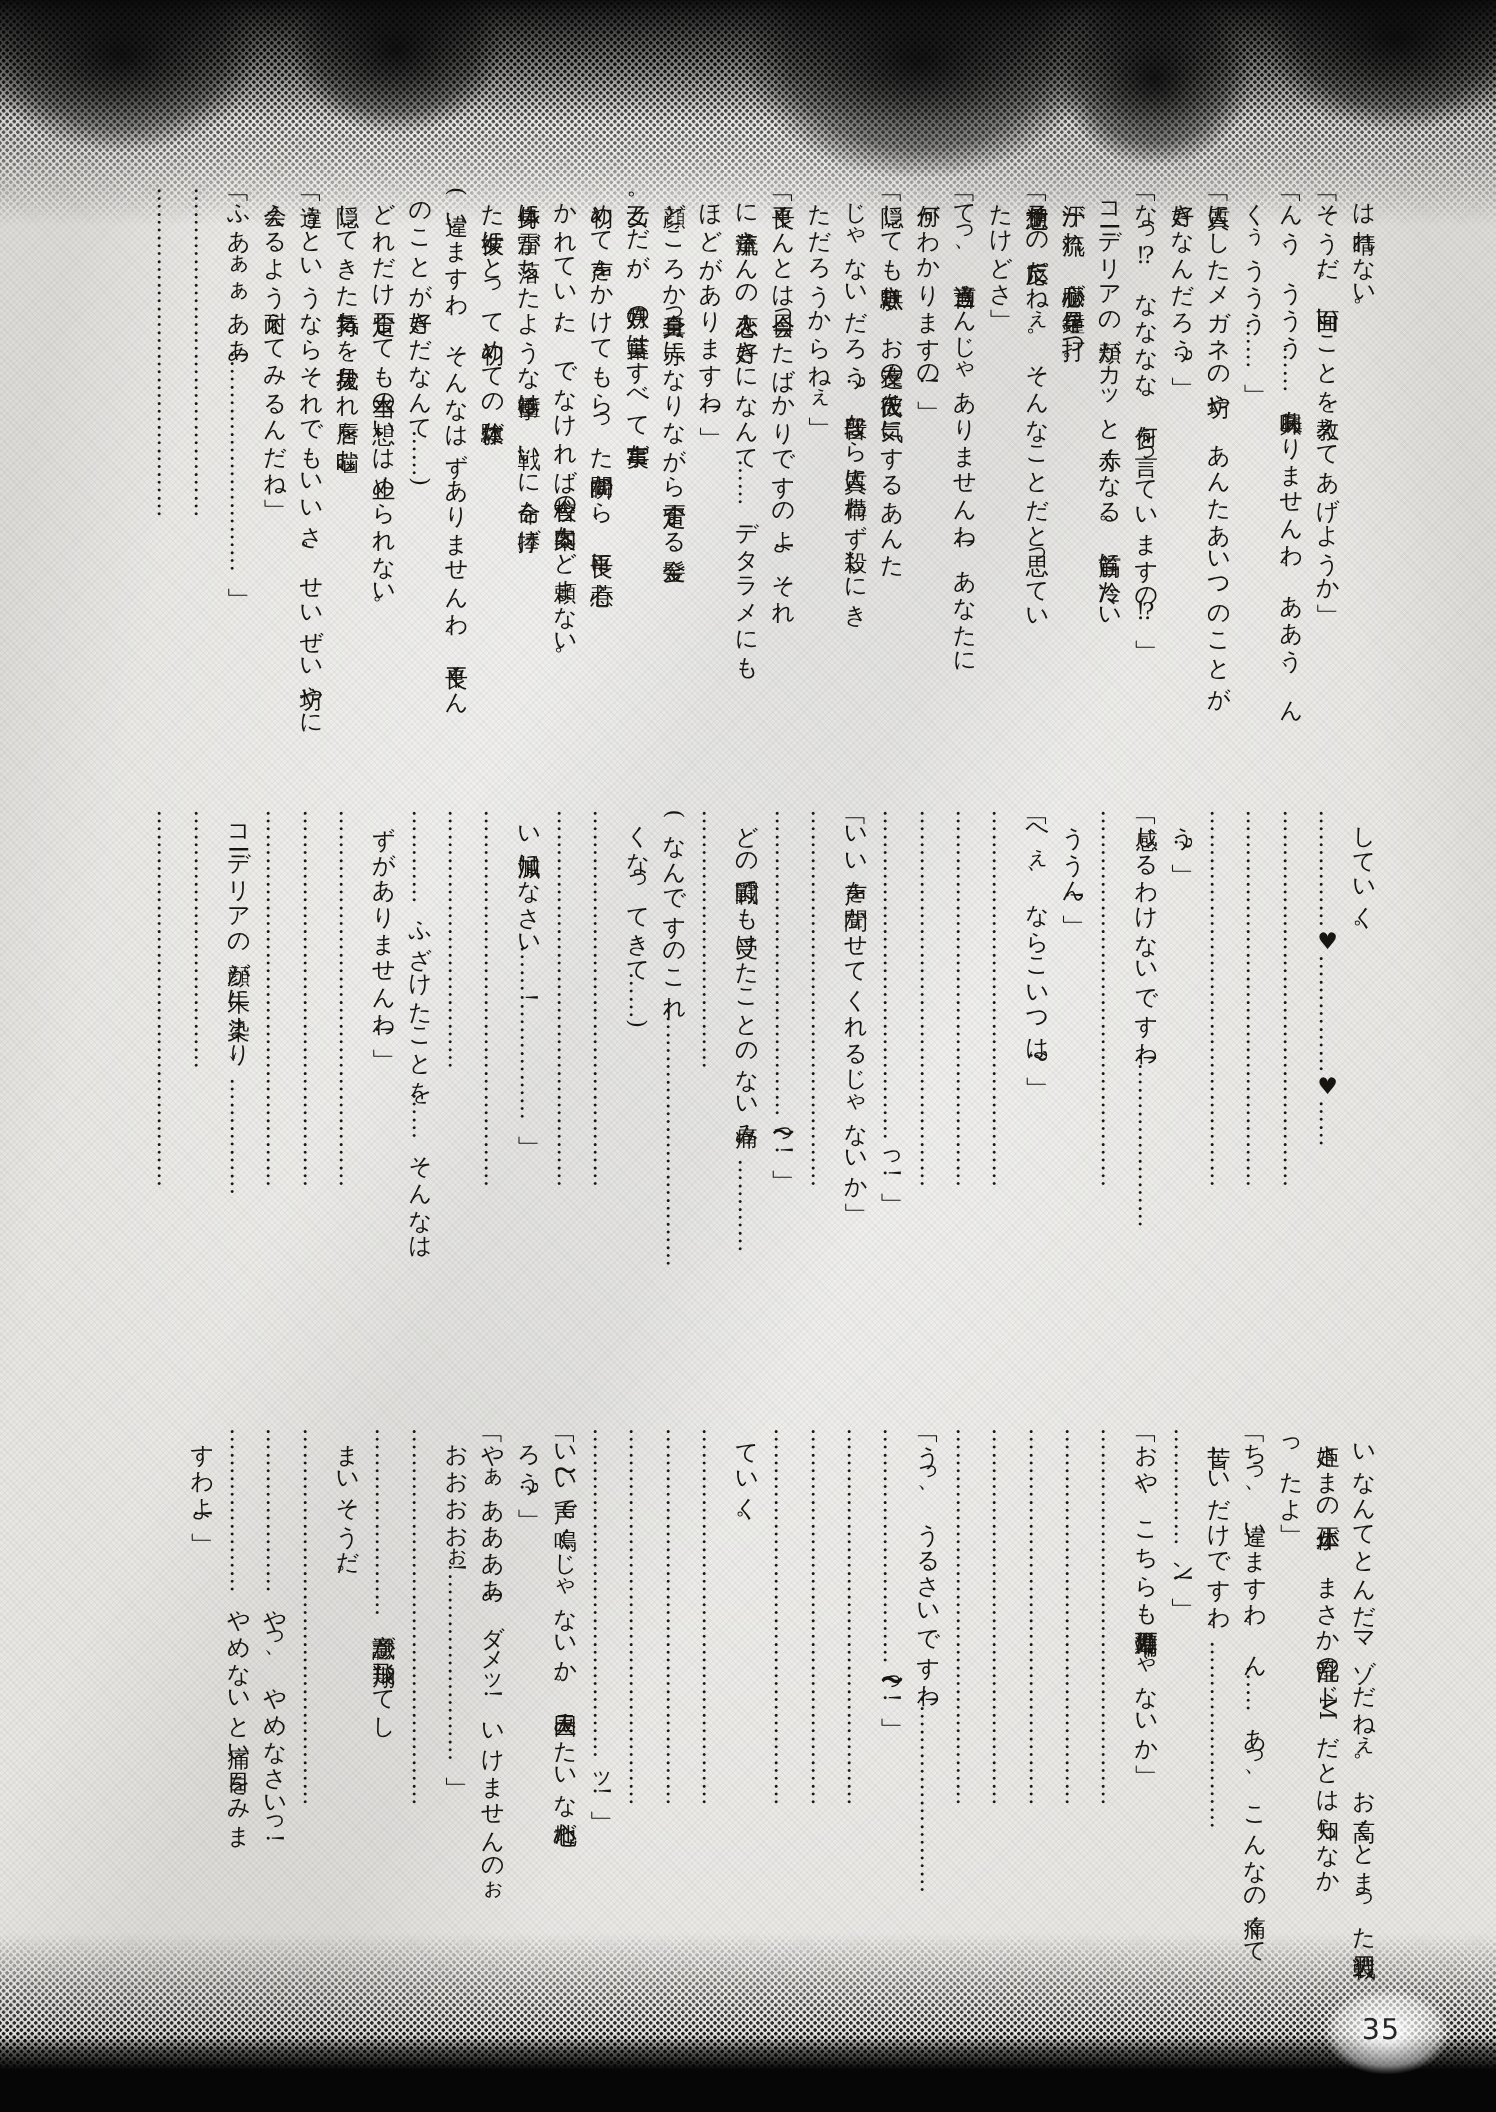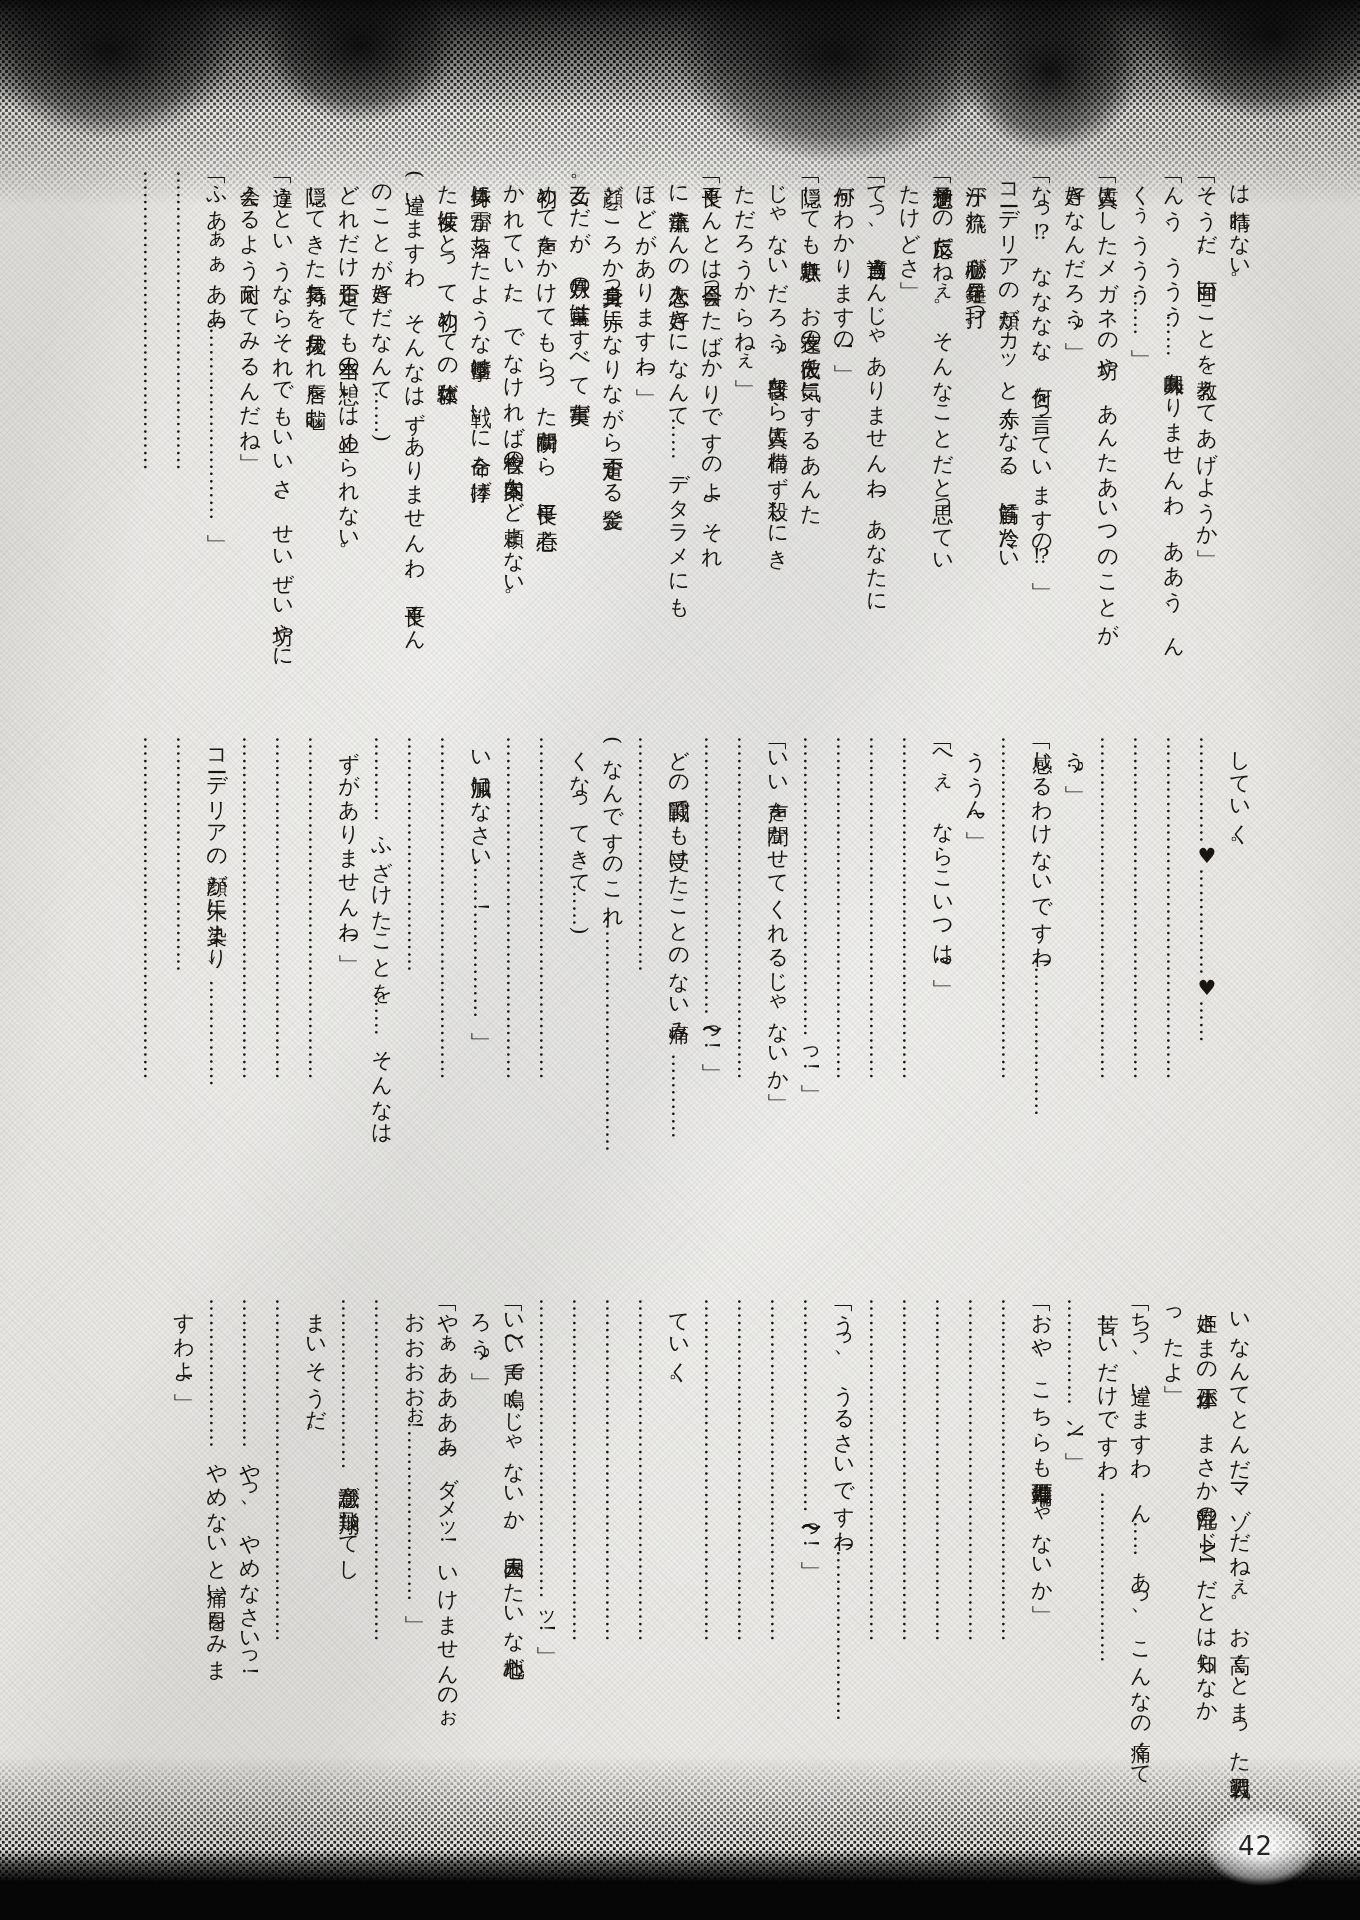--- a/index.html
+++ b/index.html
@@ -208,14 +208,14 @@
       <p class="col">…………………やめないと痛い目をみま</p>
       <p class="col">すわよ!」</p>
     </div>
 
   <div class="tone tone-bottom">
     <div class="base dots"></div>
     <div class="solid"></div>
     <div class="glow"></div>
   </div>
 
-  <div class="pageno">42</div>
+  <div class="pageno">35</div>
 </div>
 
 </body></html>

